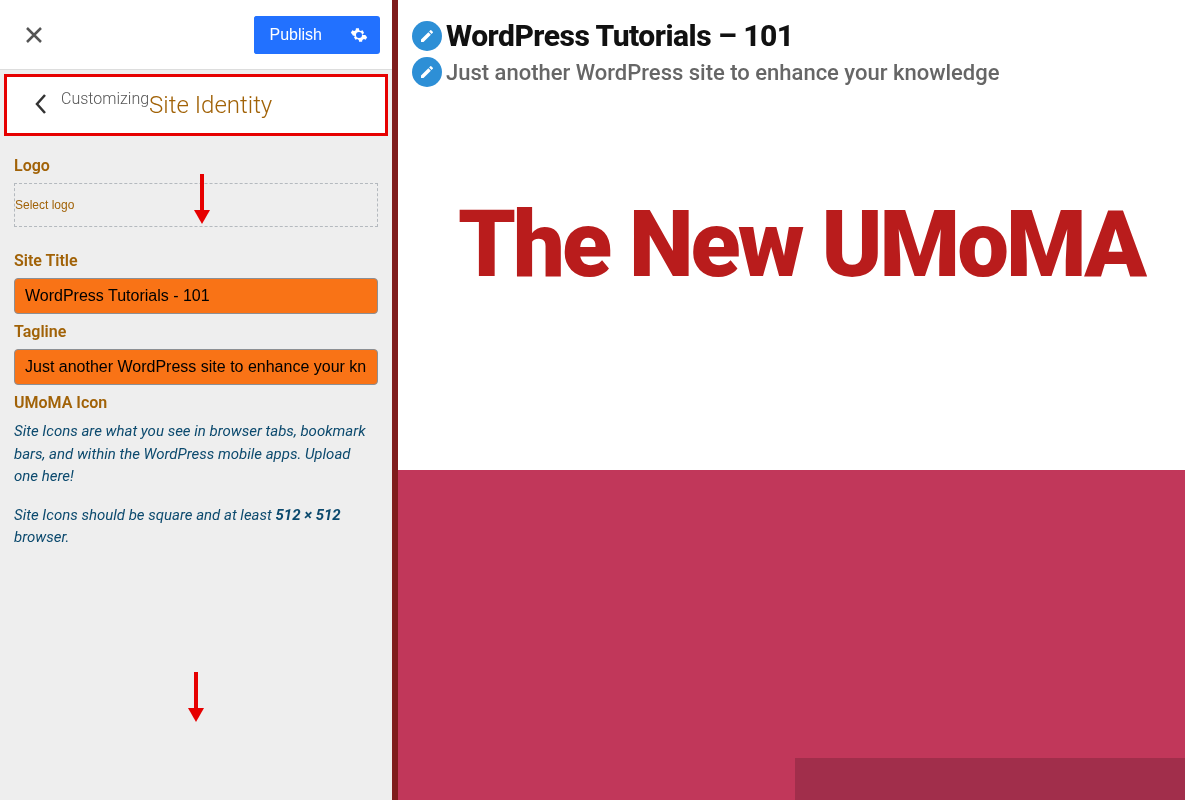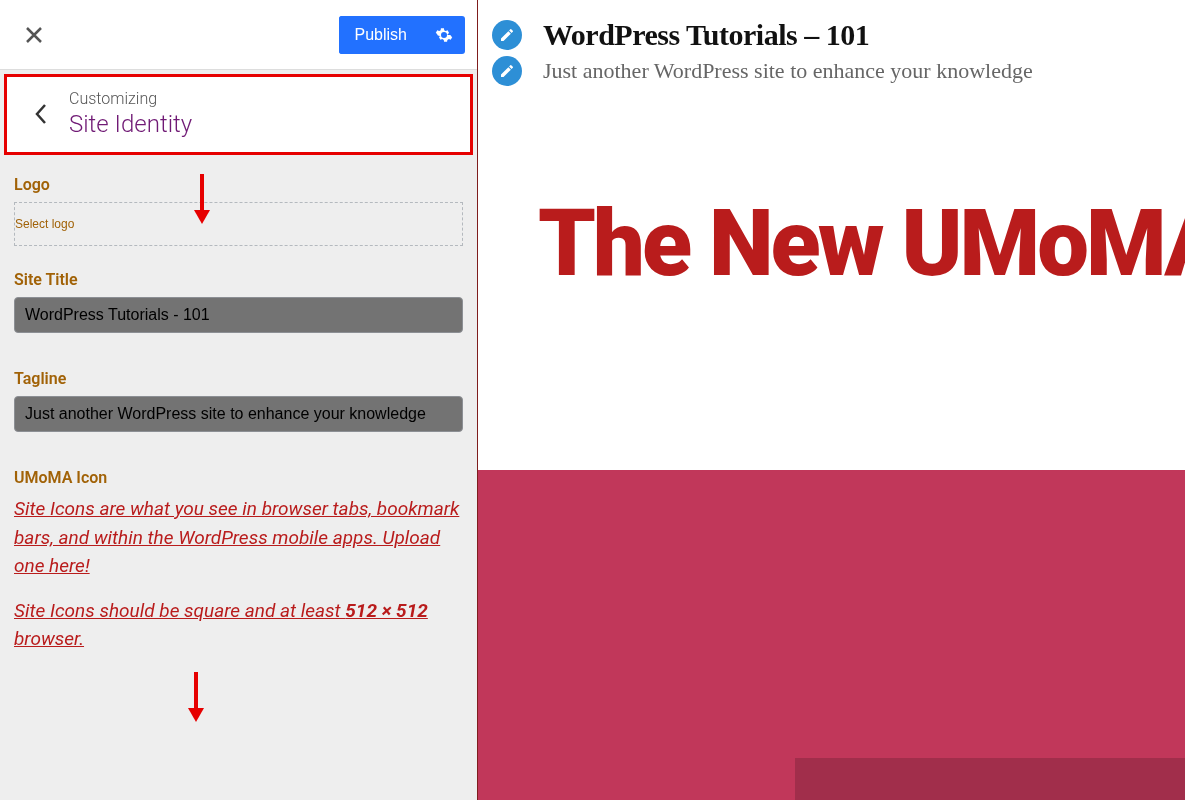--- a/index.html
+++ b/index.html
@@ -5,23 +5,23 @@
     * { margin: 0; padding: 0; box-sizing: border-box; }
     body {
       font-family: -apple-system, BlinkMacSystemFont, "Segoe UI", Roboto, sans-serif;
       display: flex;
       width: 1185px;
       height: 800px;
       overflow: hidden;
       background: #fff;
     }
     .sidebar {
-      width: 478px;
+      width: 398px;
       background: #eeeeee;
-      border-right: 1px solid #7f1d1d;
+      border-right: 6px solid #7f1d1d;
       display: flex;
       flex-direction: column;
       position: relative;
     }
     .top-bar {
       height: 70px;
       background: #fff;
       display: flex;
       align-items: center;
       justify-content: space-between;
@@ -75,32 +75,33 @@
     .back-arrow {
       width: 40px;
       display: flex;
       align-items: center;
       justify-content: center;
       cursor: pointer;
       color: #333;
     }
     .header-titles {
       display: flex;
-      flex-direction: column;
-      margin-left: 8px;
+      flex-direction: row;
+      margin-left: 0;
+      text-align: center;
     }
     .customizing-label {
       font-size: 16px;
       color: #555;
       font-weight: 300;
     }
     .section-title {
       font-size: 24px;
       font-weight: 300;
-      color: #701a75;
+      color: #a16207;
       margin-top: 2px;
     }
     .panel-body {
       padding: 16px 14px;
     }
     .field-label {
       font-size: 16px;
       font-weight: 600;
       color: #a16207;
       margin-bottom: 8px;
@@ -116,52 +117,50 @@
       cursor: pointer;
       margin-bottom: 24px;
       text-align: left;
     }
     .text-input {
       width: 100%;
       border: 1px solid #8c8f94;
       border-radius: 4px;
       padding: 8px 10px;
       font-size: 16px;
-      background: #737373;
-      margin-bottom: 36px;
+      background: #f97316;
+      margin-bottom: 8px;
     }
     .help-text {
-      font-size: 19px;
+      font-size: 15px;
       font-style: italic;
-      color: #b91c1c;
+      color: #0c4a6e;
       line-height: 1.5;
       margin-bottom: 16px;
-      text-decoration: underline;
     }
     .help-text strong { font-weight: 700; }
     .arrow-annotation {
       position: absolute;
       color: #e60000;
       z-index: 10;
     }
     .preview {
       flex: 1;
       background: #fff;
       position: relative;
       overflow: hidden;
     }
     .preview-header {
       padding: 18px 14px 10px 14px;
     }
     .preview-row {
       display: flex;
       align-items: center;
-      gap: 21px;
+      gap: 4px;
       margin-bottom: 4px;
-      font-family: Liberation Serif, serif;
     }
     .edit-badge {
       width: 30px;
       height: 30px;
       border-radius: 50%;
       background: #2d8fd6;
       display: flex;
       align-items: center;
       justify-content: center;
       flex-shrink: 0;

